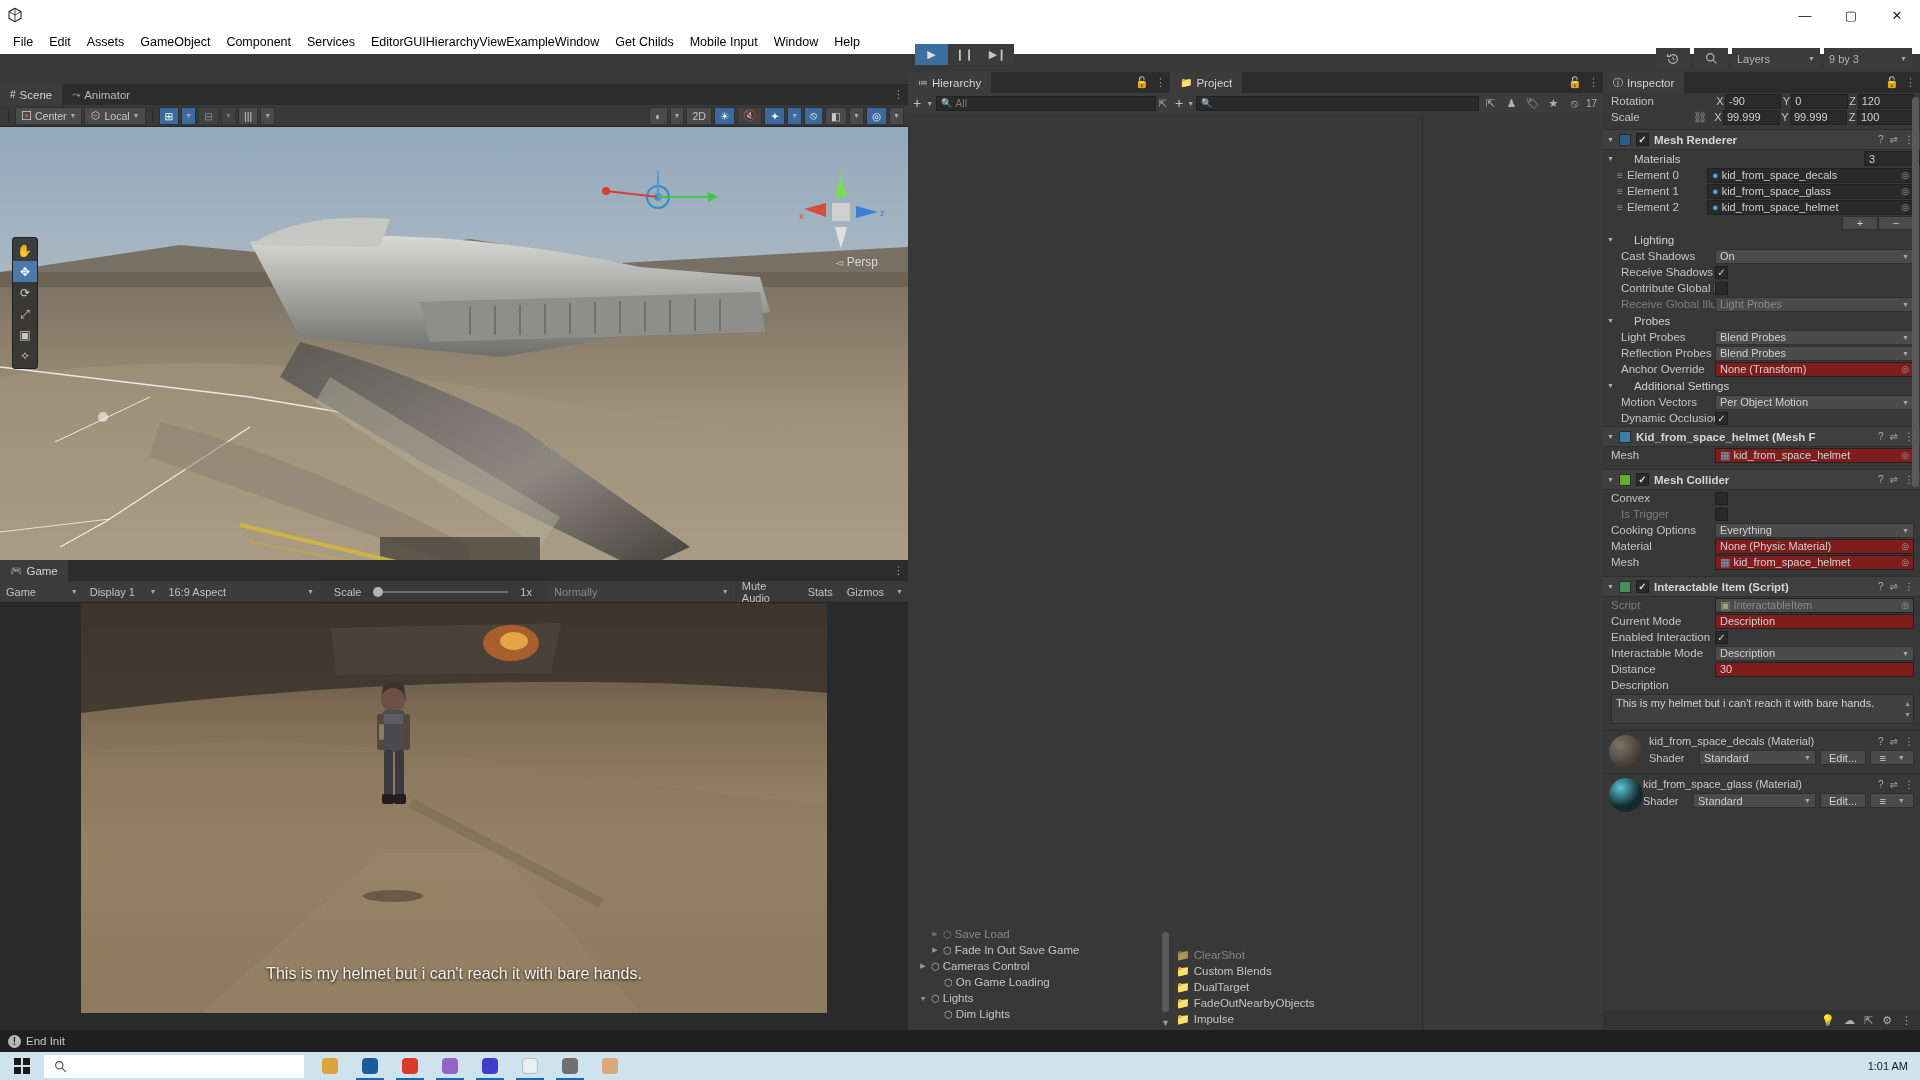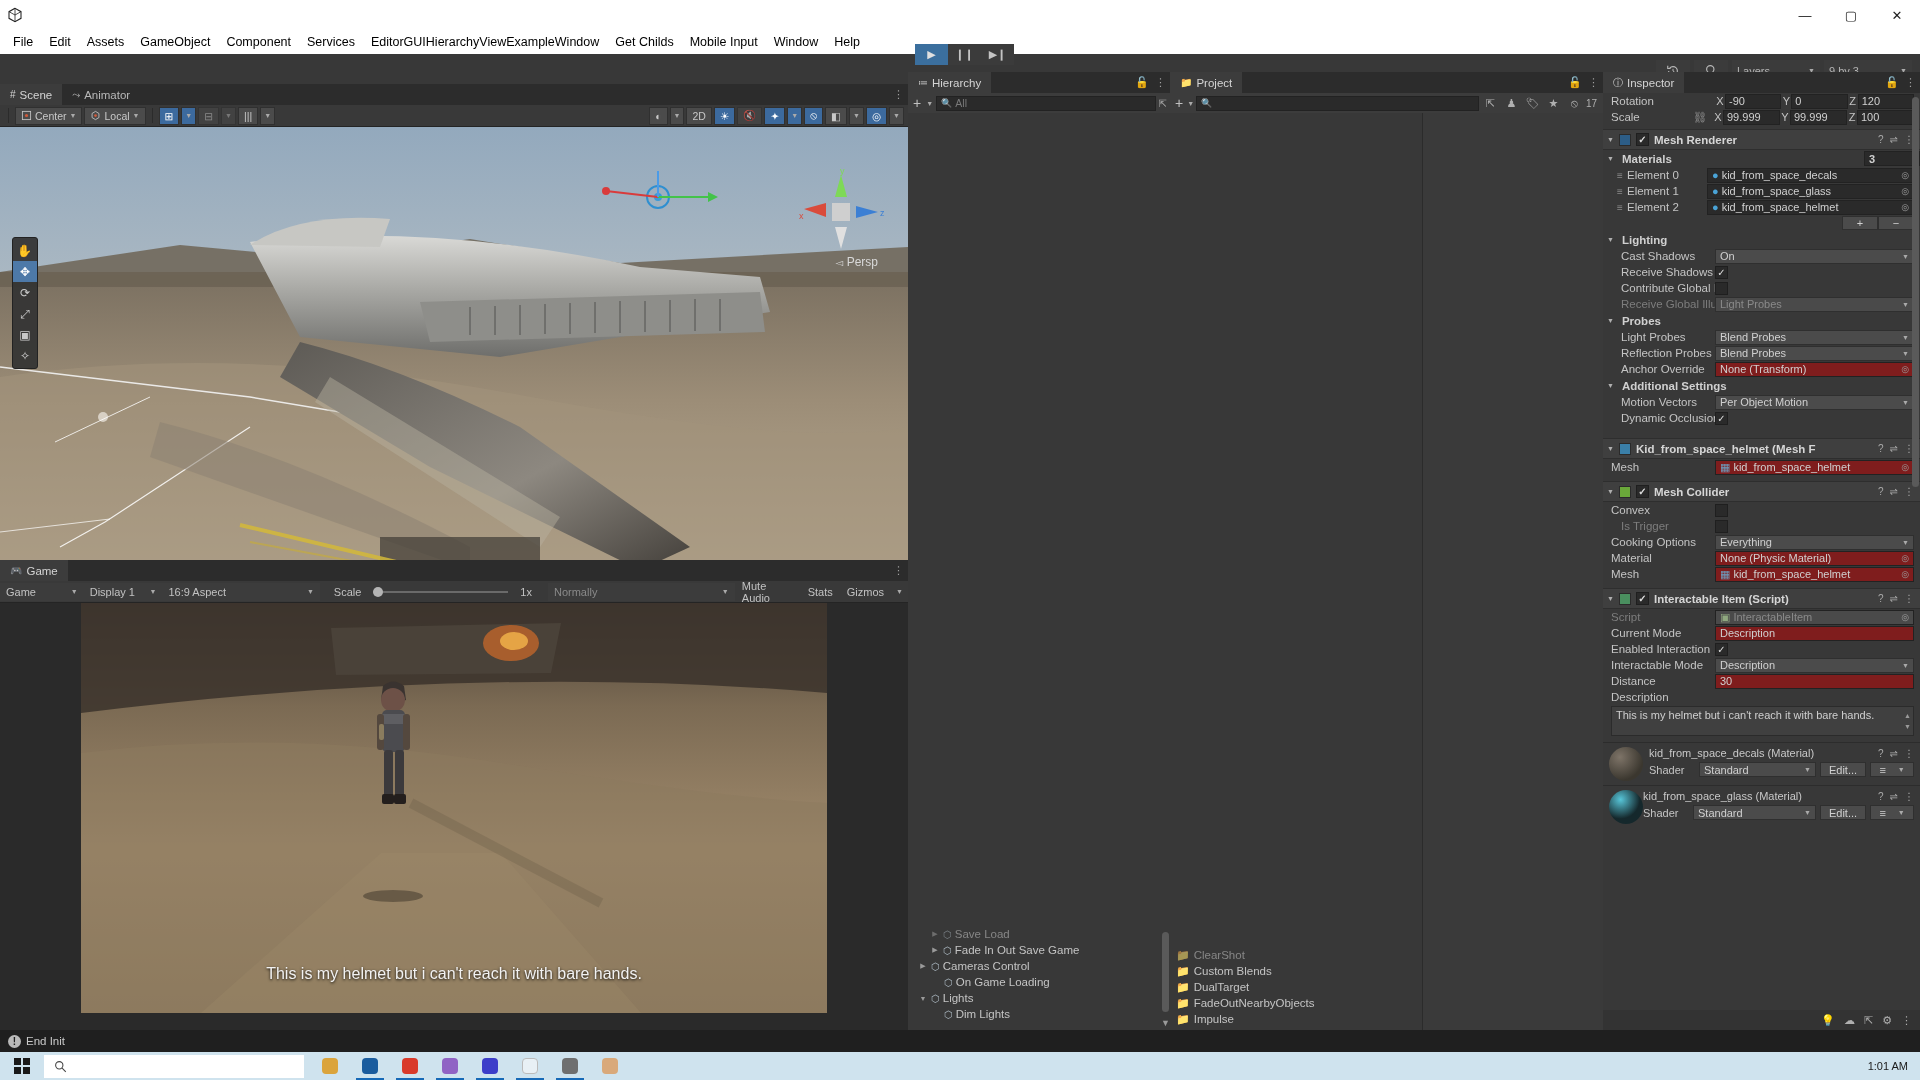--- a/index.html
+++ b/index.html
@@ -45,21 +45,21 @@
   .ut-play-group { position:absolute; left:915px; top:44px; display:flex; }
   .ut-play {
     width:33px; height:21px; background:#2c5d87; display:flex; align-items:center; justify-content:center;
     color:#e0e0e0; font-size:11px;
   }
   .ut-play.on { background:#3b6f9e; }
   .ut-pause, .ut-step {
     width:33px; height:21px; background:#3b3b3b; display:flex; align-items:center; justify-content:center;
     color:#c4c4c4; font-size:11px;
   }
-  .ut-right { position:absolute; right:8px; top:60px; display:flex; align-items:center; gap:4px; }
+  .ut-right { position:absolute; right:8px; top:48px; display:flex; align-items:center; gap:4px; }
   .ut-icon-btn {
     width:34px; height:21px; background:#3b3b3b; display:flex; align-items:center; justify-content:center;
     color:#b8b8b8; font-size:12px;
   }
   .ut-dd {
     height:21px; background:#3b3b3b; color:#b5b5b5; font-size:11px;
     display:flex; align-items:center; padding:0 5px; min-width:88px; justify-content:space-between;
   }
 
   
@@ -146,22 +146,22 @@
   }
   .i-field.btnish { background:#4b4b4b; border:1px solid #2f2f2f; justify-content:space-between; }
   .i-field.dim { color:#8a8a8a; background:#4a4a4a; }
   .i-field.dark { background:#7f1d1d; }
   .i-check { width:13px; height:13px; background:#2a2a2a; border:1px solid #1f1f1f;
              display:flex; align-items:center; justify-content:center; color:#ddd; font-size:10px; }
   .i-header {
     display:flex; align-items:center; height:21px; background:#3f3f3f; gap:5px; padding:0 6px 0 4px;
     border-top:1px solid #2e2e2e; border-bottom:1px solid #2e2e2e; font-weight:bold; color:#d6d6d6; font-size:11.5px;
   }
-  .i-foldout { display:flex; align-items:center; height:17px; padding-left:4px; gap:8px;
-               font-weight:bold; color:#d0d0d0; font-size:11.5px; }
+  .i-foldout { display:flex; align-items:center; height:17px; padding-left:4px; gap:20px;
+               font-weight:normal; color:#d0d0d0; font-size:11.5px; }
   .tri { font-size:7px; color:#b0b0b0; }
   .i-hdr-icons { margin-left:auto; display:flex; gap:6px; color:#aaa; font-size:10px; font-weight:normal; }
   .mat-sq { width:12px; height:12px; border:1px solid #2a2a2a; }
   .axis-lbl { color:#c4c4c4; font-size:11px; width:10px; text-align:center; }
   .vec-field { flex:1; height:15px; background:#2a2a2a; border:1px solid #222; color:#d0d0d0;
                font-size:11px; display:flex; align-items:center; padding:0 3px; overflow:hidden; }
   .matball { width:34px; height:34px; border-radius:50%; }
   .i-desc { margin:1px 6px 0 8px; height:30px; background:#404040; border:1px solid #2b2b2b;
             color:#cfcfcf; font-size:11px; padding:2px 4px; line-height:13px; position:relative; }
   .spin { position:absolute; right:2px; color:#9a9a9a; font-size:7px; }
@@ -773,21 +773,21 @@
         <div class="i-field btnish">
           <span>Per Object Motion</span>
           <span class="ut-caret">▼</span>
         </div>
       </div>
       <div class="i-row">
         <div class="i-lbl ind">Dynamic Occlusion</div>
         <span class="i-check">✓</span>
       </div>
 
-      <div class="i-header" style="margin-top:12px;">
+      <div class="i-header" style="margin-top:0;">
         <span class="tri">▼</span>
         <span class="mat-sq" style="background:#3a7fa8;"></span>
         <span>Kid_from_space_helmet (Mesh F</span>
         <span class="i-hdr-icons">
           <span>?</span>
           <span>⇌</span>
           <span>⋮</span>
         </span>
       </div>
       <div class="i-row">

